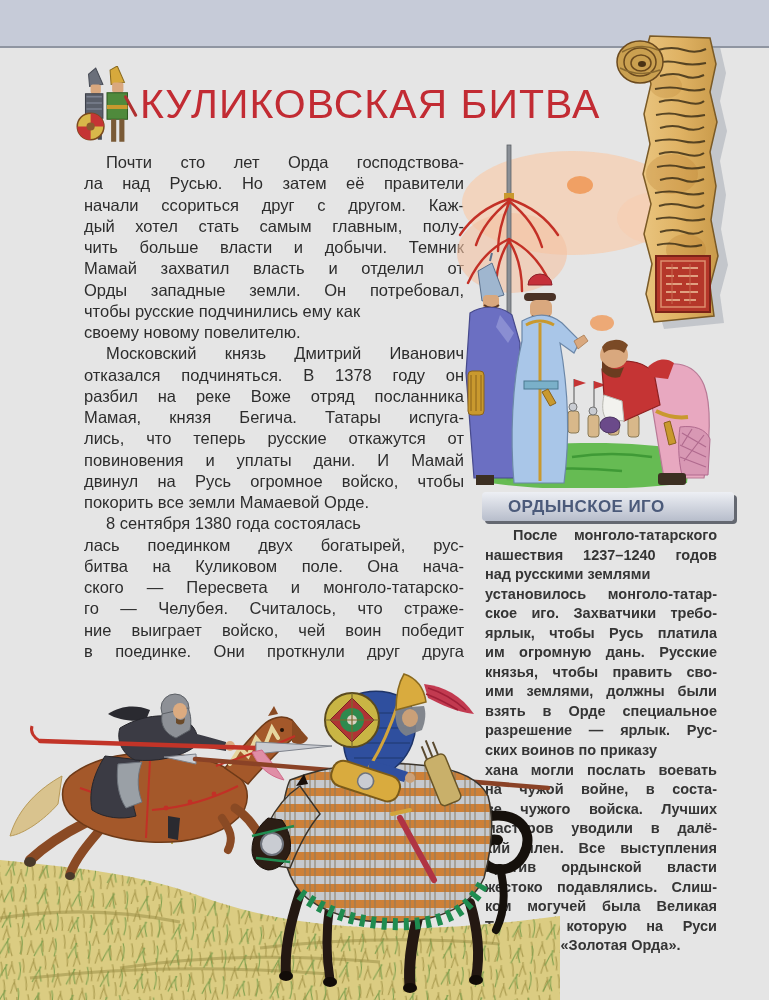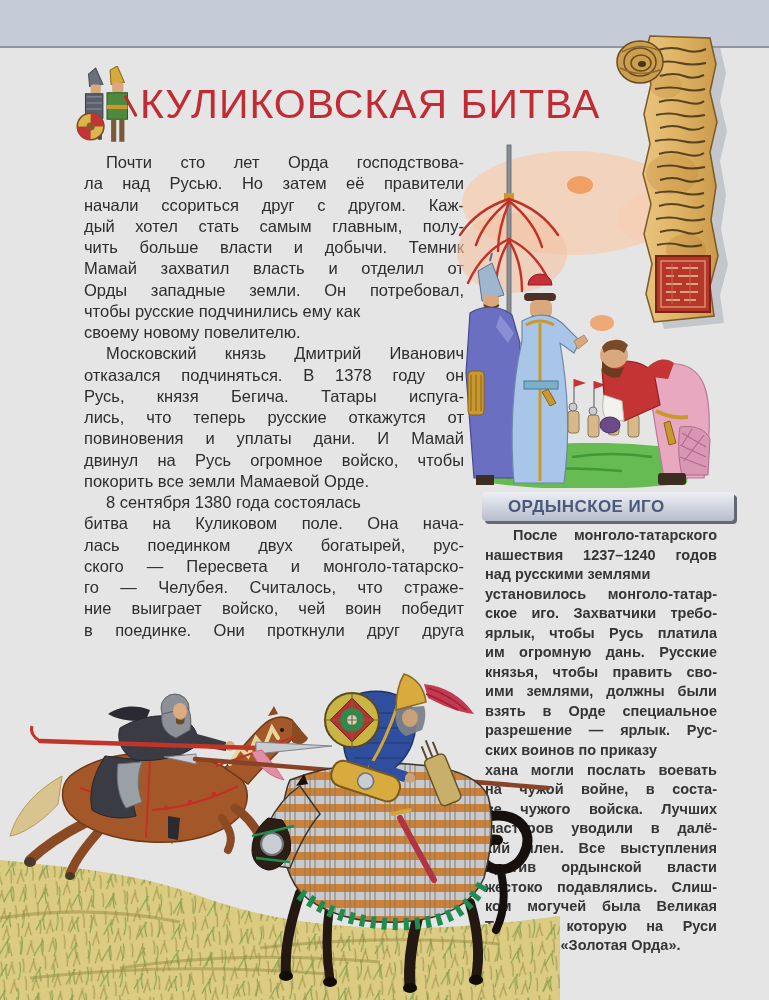--- a/index.html
+++ b/index.html
@@ -62,30 +62,31 @@
         <div class="tline">дый хотел стать самым главным, полу-</div>
         <div class="tline">чить больше власти и добычи. Темник</div>
         <div class="tline">Мамай захватил власть и отделил от</div>
         <div class="tline">Орды западные земли. Он потребовал,</div>
         <div class="tline free">чтобы русские подчинились ему как</div>
         <div class="tline free">своему новому повелителю.</div>
       </div>
     <div>
         <div class="tline first">Московский князь Дмитрий Иванович</div>
         <div class="tline">отказался подчиняться. В 1378 году он</div>
-        <div class="tline">Русь, князя Бегича. Татары испуга-</div>
+        <div class="tline">разбил на реке Воже отряд посланника</div>
+        <div class="tline">Мамая, князя Бегича. Татары испуга-</div>
         <div class="tline">лись, что теперь русские откажутся от</div>
         <div class="tline">повиновения и уплаты дани. И Мамай</div>
         <div class="tline">двинул на Русь огромное войско, чтобы</div>
         <div class="tline free">покорить все земли Мамаевой Орде.</div>
       </div>
     <div>
         <div class="tline first free">8 сентября 1380 года состоялась</div>
+        <div class="tline">лась поединком двух богатырей, рус-</div>
         <div class="tline">битва на Куликовом поле. Она нача-</div>
-        <div class="tline">лась поединком двух богатырей, рус-</div>
         <div class="tline">ского — Пересвета и монголо-татарско-</div>
         <div class="tline">го — Челубея. Считалось, что страже-</div>
         <div class="tline">ние выиграет войско, чей воин победит</div>
         <div class="tline">в поединке. Они проткнули друг друга</div>
       </div>
   </div>
 
   <svg class="illus-tribute" viewBox="0 0 265 345" xmlns="http://www.w3.org/2000/svg">
     <ellipse cx="120" cy="60" rx="110" ry="52" fill="#f6cdb0" opacity="0.75"></ellipse>
     <ellipse cx="60" cy="110" rx="55" ry="40" fill="#f3c2a2" opacity="0.6"></ellipse>

